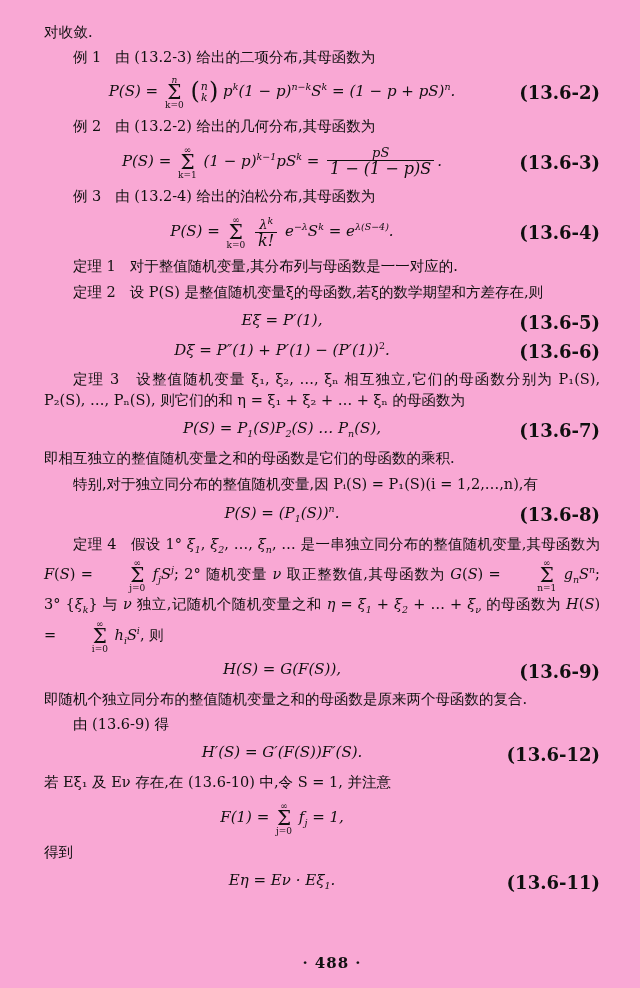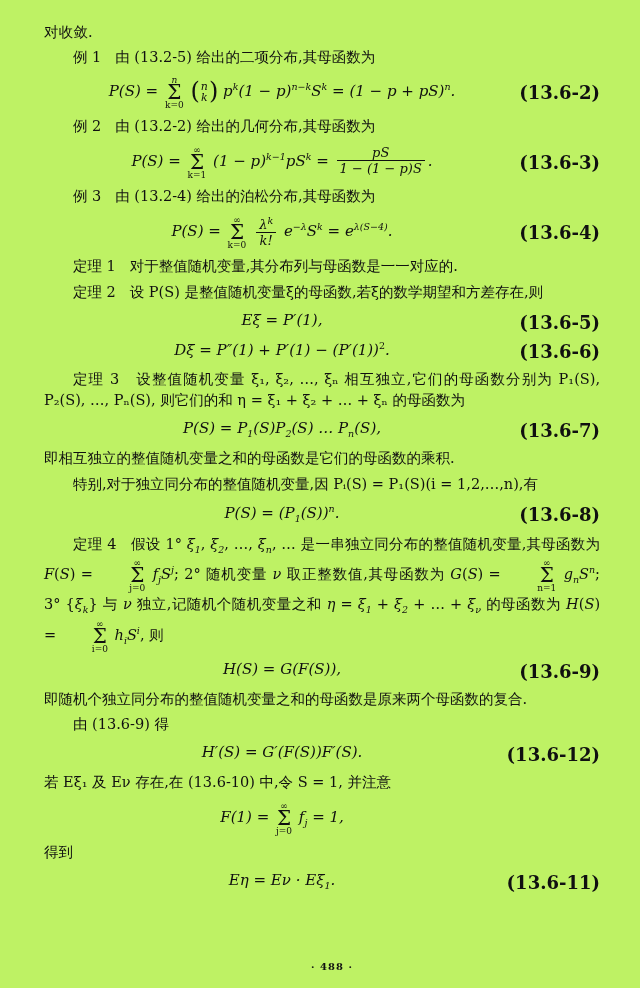--- a/index.html
+++ b/index.html
@@ -15,21 +15,21 @@
     position: relative;
     overflow: hidden;
   }
   .page {
     position: relative;
     width: 640px;
     height: 988px;
     padding: 0;
     box-sizing: border-box;
     
-    background: #bef264;
+    background: #f9a8d4;
   }
   .body-col {
     position: absolute;
     left: 44px;
     top: 22px;
     width: 556px;
   }
   .line {
     font-size: 14.5px;
     line-height: 1.42;
@@ -131,56 +131,56 @@
   }
   .frac .num {
     display: block;
     font-size: 13px;
     line-height: 14px;
     padding: 0 3px;
     border-bottom: 1px solid #101010;
   }
   .frac .den {
     display: block;
-    font-size: 13px;
+    font-size: 16px;
     line-height: 15px;
     padding: 0 3px;
   }
   sup.s { font-size: 9.5px; vertical-align: super; font-style: italic;}
   sub.s { font-size: 9.5px; vertical-align: sub; font-style: italic;}
   sup.n { font-size: 9.5px; vertical-align: super; font-style: normal;}
   .inline-math { font-style: italic; margin-top: 28px; }
   .footer {
     position: absolute;
     left: 0;
     right: 0;
     bottom: 16px;
     text-align: center;
-    font-size: 10px;
+    font-size: 15px;
     font-weight: bold;
     letter-spacing: 1px;
     padding-left: 24px;
   }
   .flow {
     font-size: 14.5px;
     line-height: 1.75;
     text-align: justify;
   }
 </style>
 </head>
 <body>
 
 <div class="page">
   <div class="body-col">
 
     <div class="line">对收敛.</div>
 
     <div class="para indent">
       <span class="bold">例 1</span>
-      &nbsp;&nbsp;<span>由 (13.2-5) 给出的二项分布,其母函数为</span>
+      &nbsp;&nbsp;<span>由 (13.2-3) 给出的二项分布,其母函数为</span>
     </div>
 
     <div class="eq-row">
       <div class="eq-center">
         <span class="math">P</span>(<span class="math">S</span>) =
         <span class="sum"><span class="sup">n</span><span class="sig">Σ</span><span class="sub">k=0</span></span>
         <span class="paren-big">(</span><span class="binom"><span style="display:block;">n</span><span style="display:block;">k</span></span><span class="paren-big">)</span>
         <span class="math">p<sup class="s">k</sup></span>(1 − <span class="math">p</span>)<sup class="s">n−k</sup><span class="math">S<sup class="s">k</sup></span>
         = (1 − <span class="math">p</span> + <span class="math">pS</span>)<sup class="s">n</sup>.
       </div>

